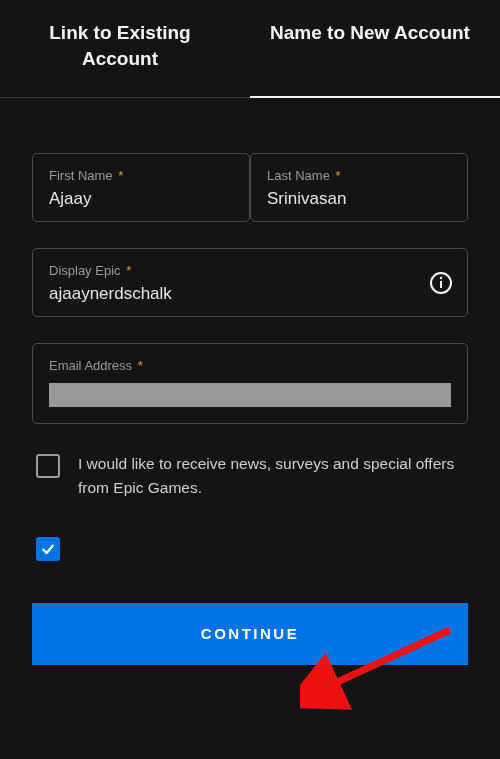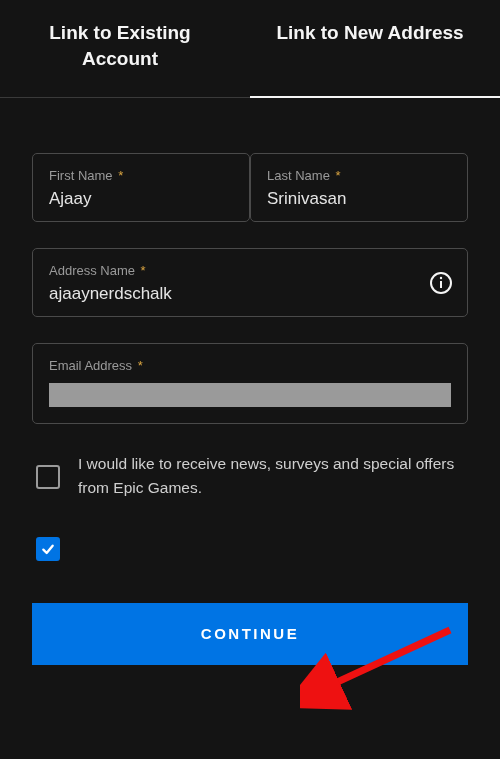--- a/index.html
+++ b/index.html
@@ -89,21 +89,21 @@
       padding-bottom: 16px;
     }
     .email-bar {
       width: 100%;
       height: 24px;
       background: #9a9a9a;
       margin-top: 10px;
     }
     .checkbox-row {
       display: flex;
-      align-items: center;
+      align-items: flex-start;
       gap: 18px;
       margin-top: 28px;
       padding: 0 4px;
     }
     .checkbox-row + .checkbox-row {
       margin-top: 36px;
     }
     .cb {
       width: 24px;
       height: 24px;
@@ -151,21 +151,21 @@
       position: absolute;
       pointer-events: none;
       z-index: 10;
     }
   </style>
 </head>
 <body>
 
 <div class="tabs">
   <div class="tab">Link to Existing Account</div>
-  <div class="tab active">Link to New Address</div>
+  <div class="tab active">Name to New Account</div>
 </div>
 
 <div class="form">
 
   <div class="row">
     <div class="field">
       <span class="field-label">
         <span>First Name</span>
         <span class="req">*</span>
       </span>
@@ -176,21 +176,21 @@
         <span>Last Name</span>
         <span class="req">*</span>
       </span>
       <input class="field-input" type="text" value="Srinivasan" style="">
     </div>
   </div>
 
   <div class="row">
     <div class="field field-display">
       <span class="field-label">
-        <span>Address Name</span>
+        <span>Display Epic</span>
         <span class="req">*</span>
       </span>
       <input class="field-input" type="text" value="ajaaynerdschalk" style="">
       <span class="info-icon">
         <svg viewBox="0 0 24 24" fill="none" stroke="#f5f5f5" stroke-width="2">
           <circle cx="12" cy="12" r="10"></circle>
           <line x1="12" y1="10" x2="12" y2="17"></line>
           <circle cx="12" cy="7" r="1.2" fill="#f5f5f5" stroke="none"></circle>
         </svg>
       </span>

